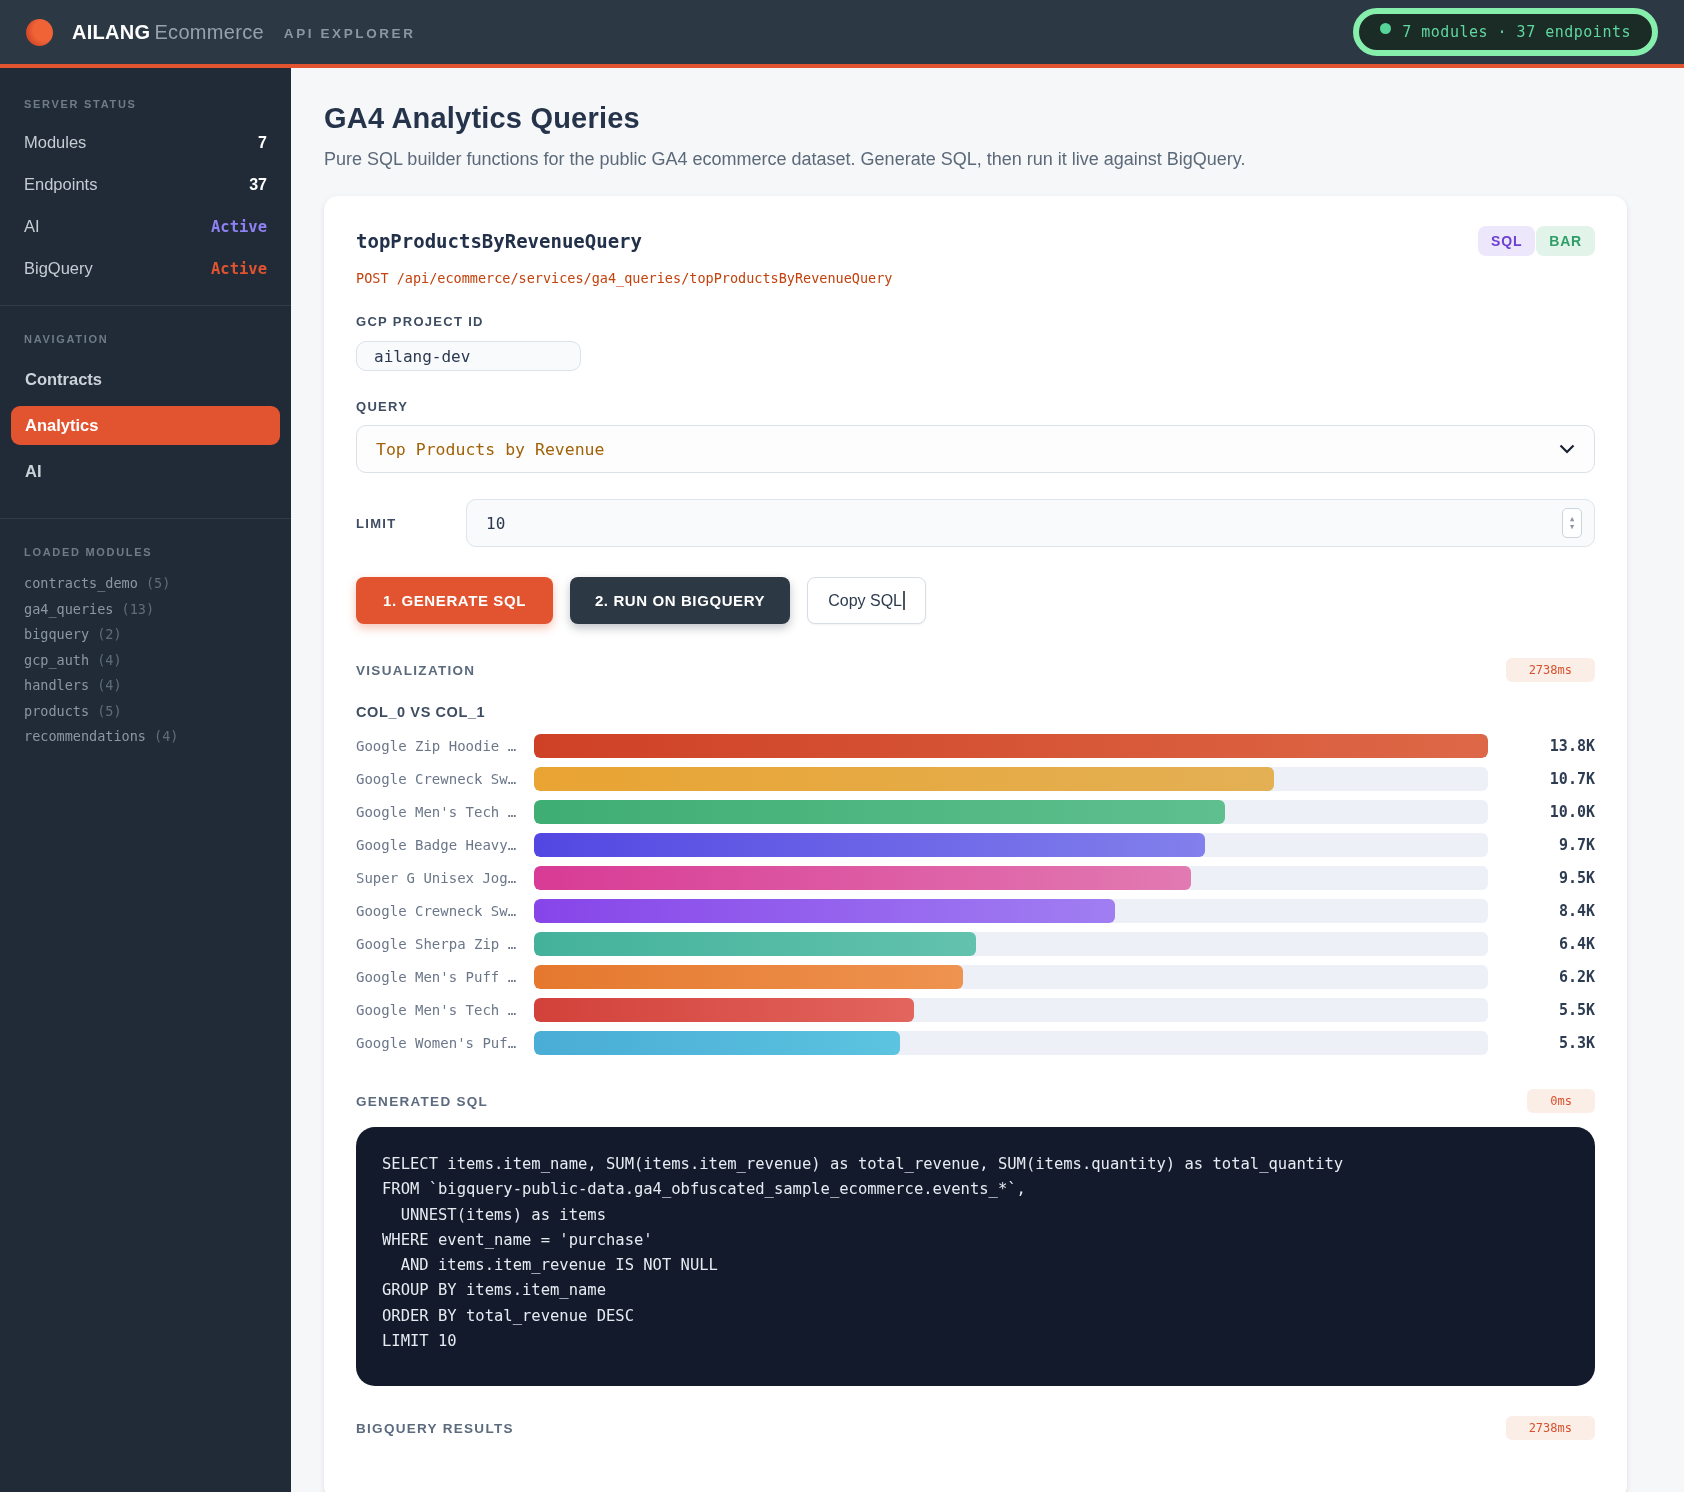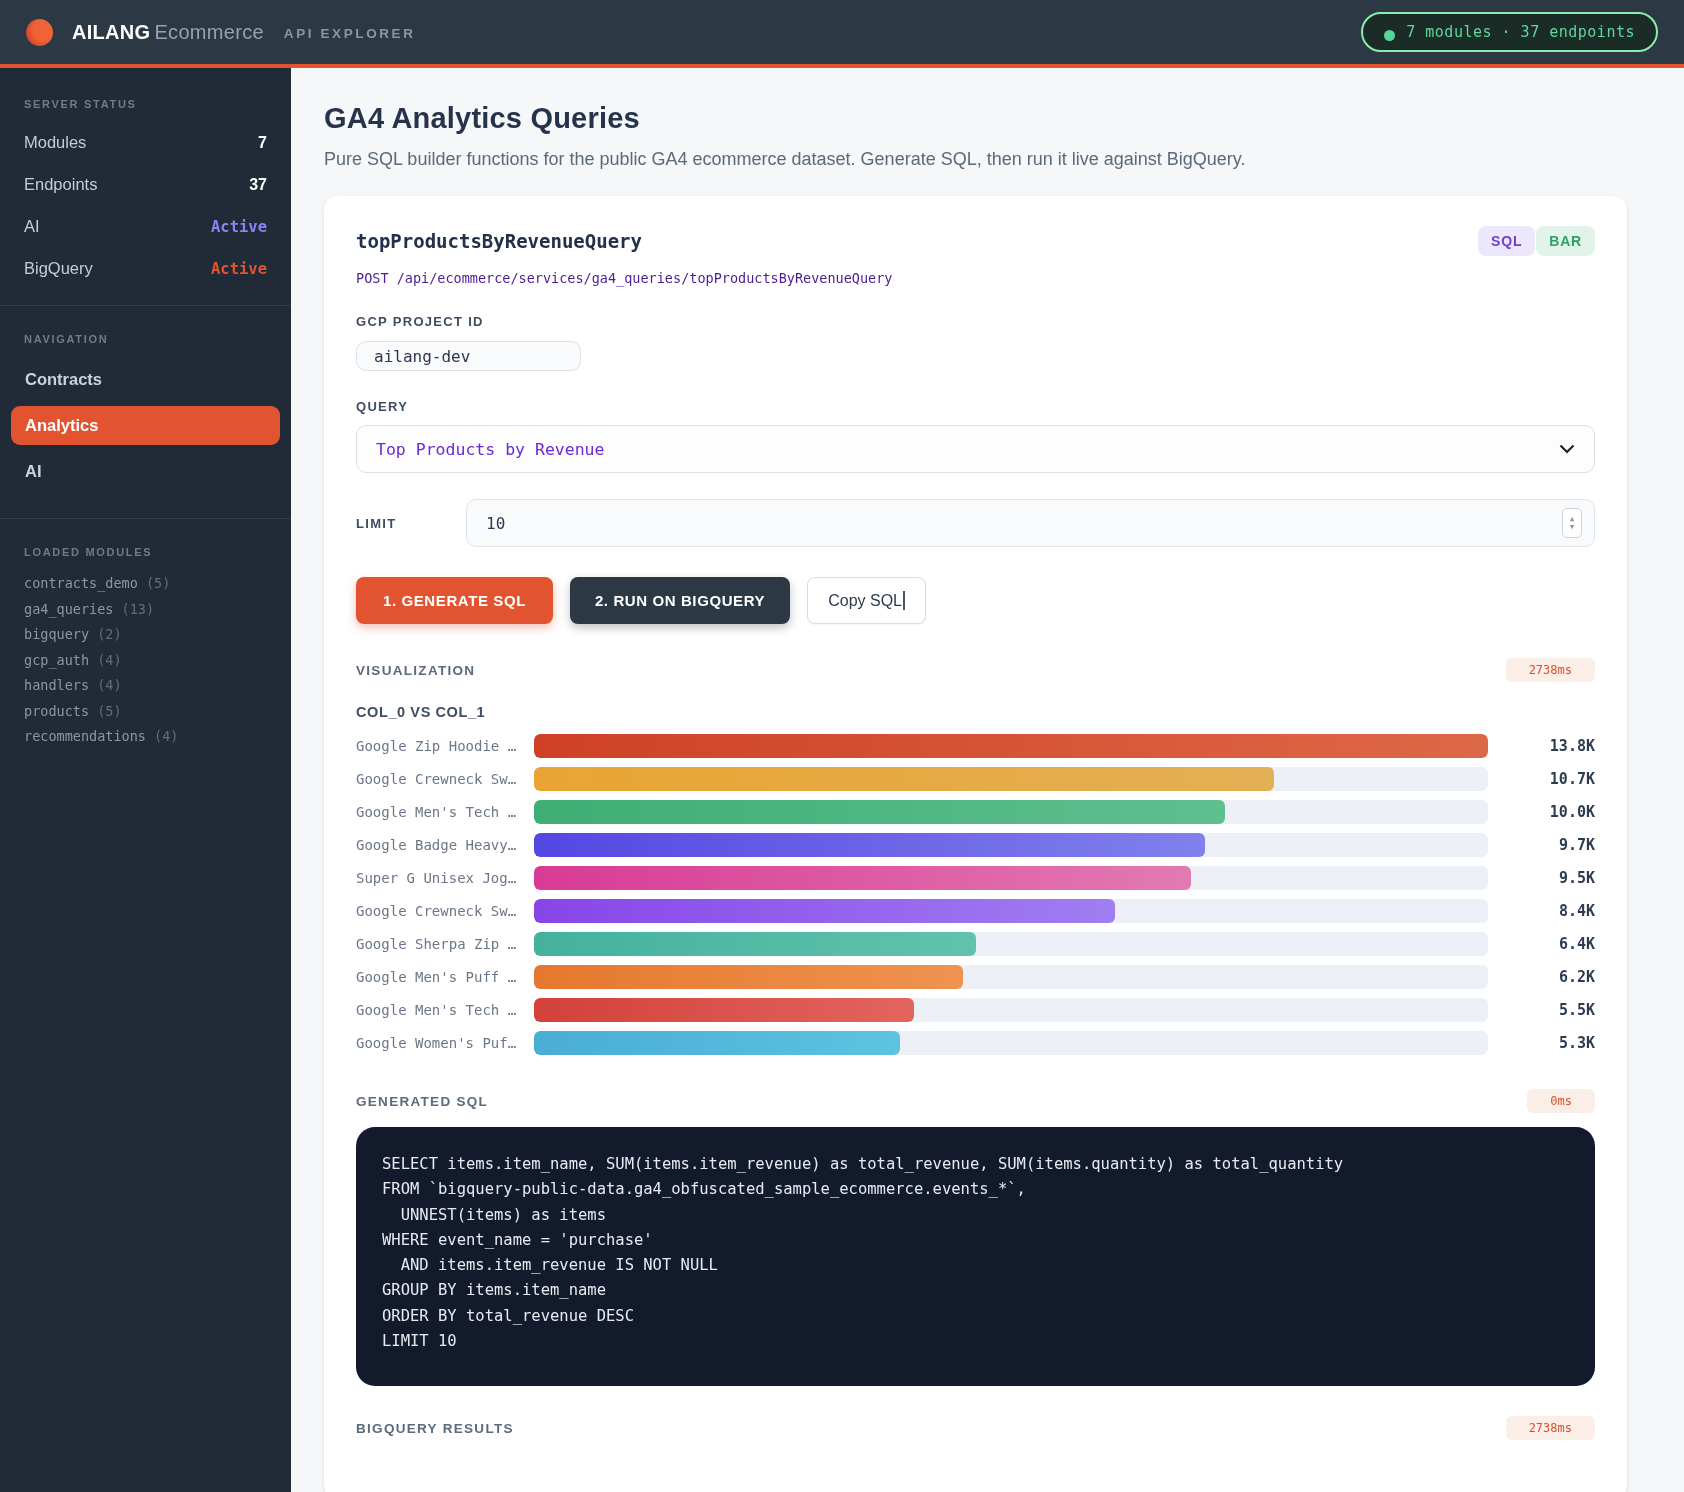--- a/index.html
+++ b/index.html
@@ -9,22 +9,22 @@
 
   
   header { height:68px; flex:0 0 68px; background:#2d3845; border-bottom:4px solid #e2532f;
            display:flex; align-items:center; padding:0 26px; }
   .logo { width:27px; height:27px; border-radius:50%;
           background:radial-gradient(circle at 68% 42%, #ef6336 45%, #d94c2b 70%, #8a3a2a 100%); }
   .brand { margin-left:19px; font-size:20px; letter-spacing:.3px; }
   .brand-bold { color:#ffffff; font-weight:700; }
   .brand-light { color:#97a2ae; font-weight:400; margin-left:4px; }
   .app-label { margin-left:20px; font-size:13.5px; font-weight:600; letter-spacing:2.6px; color:#8a96a3; padding-top:3px; }
-  .status-pill { margin-left:auto; display:flex; align-items:flex-end; gap:11px;
-                 background:#1b2b26; border:2px solid #86efac; border-radius:999px;
+  .status-pill { margin-left:auto; display:flex; align-items:flex-start; gap:11px;
+                 background:#1b2b26; border:6px solid #86efac; border-radius:999px;
                  padding:9px 21px; font-family:"DejaVu Sans Mono", monospace;
                  font-size:15px; color:#5fd79f; letter-spacing:.5px; }
   .pill-dot { width:11px; height:11px; border-radius:50%; background:#55d598; }
 
   
   .body-row { flex:1; display:flex; overflow:hidden; }
 
   
   aside { width:291px; flex:0 0 291px; background:#202b37; padding:30px 24px 0; overflow:hidden; }
   .side-label { font-size:11px; font-weight:700; letter-spacing:1.7px; color:#6f7b89; }
@@ -50,29 +50,29 @@
   .subtitle { margin-top:14px; font-size:18px; color:#5c6979; }
 
   .card { margin-top:26px; background:#ffffff; border-radius:14px; padding:30px 32px 60px;
           box-shadow:0 1px 2px rgba(16,24,40,.06), 0 2px 6px rgba(16,24,40,.08); }
   .card-head { display:flex; align-items:center; }
   .card-title { flex:1; font-family:"DejaVu Sans Mono",monospace; font-size:19px; font-weight:700; color:#22304a; }
   .badges { display:flex; gap:1px; }
   .badge { padding:7px 13px; border-radius:8px; font-size:14px; font-weight:700; letter-spacing:.8px; }
   .badge-purple { background:#ece7fb; color:#6d3fd4; }
   .badge-green  { background:#e2f3ea; color:#2f9e66; }
-  .endpoint { margin-top:14px; font-family:"DejaVu Sans Mono",monospace; font-size:13.5px; color:#4c1d95; }
+  .endpoint { margin-top:14px; font-family:"DejaVu Sans Mono",monospace; font-size:13.5px; color:#c2410c; }
 
   .field-label { margin-top:28px; font-size:13px; font-weight:700; letter-spacing:1.3px; color:#3e4d62; }
   .text-input { display:block; margin-top:12px; width:225px; height:30px; padding:0 17px;
                 font-family:"DejaVu Sans Mono",monospace; font-size:16px; color:#2b3950;
                 background:#f8fafc; border:1px solid #dbe2ea; border-radius:10px; outline:none; }
   .select { margin-top:11px; height:48px; display:flex; align-items:center; justify-content:space-between;
             padding:0 19px; border:1px solid #d9e0e8; border-radius:10px; background:#fdfdfe;
-            font-family:"DejaVu Sans Mono",monospace; font-size:16.5px; color:#6d28d9; cursor:pointer; }
+            font-family:"DejaVu Sans Mono",monospace; font-size:16.5px; color:#a16207; cursor:pointer; }
   .limit-row { margin-top:26px; display:flex; align-items:center; }
   .limit-label { margin-top:0; width:110px; flex:0 0 110px; }
   .number-input { flex:1; height:48px; display:flex; align-items:center; justify-content:space-between;
                   padding:0 12px 0 19px; background:#f8fafc; border:1px solid #dde4eb; border-radius:10px;
                   font-family:"DejaVu Sans Mono",monospace; font-size:16px; color:#2b3950; }
   .spinner { width:20px; height:30px; border:1px solid #ccd4dc; border-radius:5px; background:#fff;
              display:flex; flex-direction:column; align-items:center; justify-content:center;
              font-size:7px; line-height:8px; color:#8a95a3; cursor:pointer; }
 
   .btn-row { margin-top:30px; display:flex; gap:17px; }

